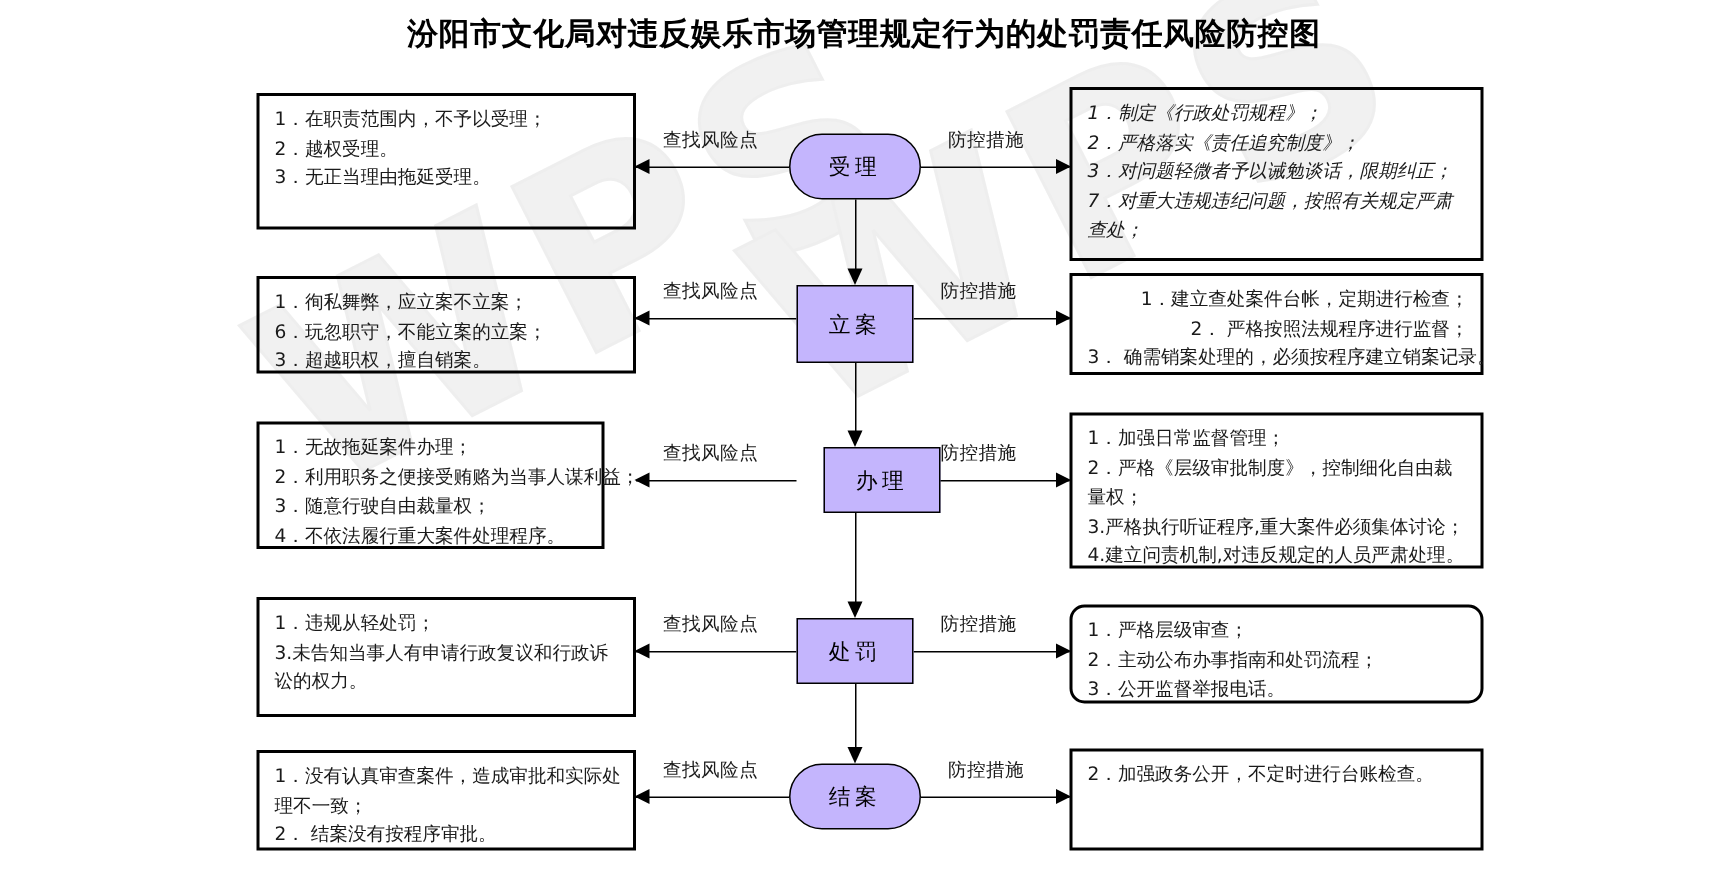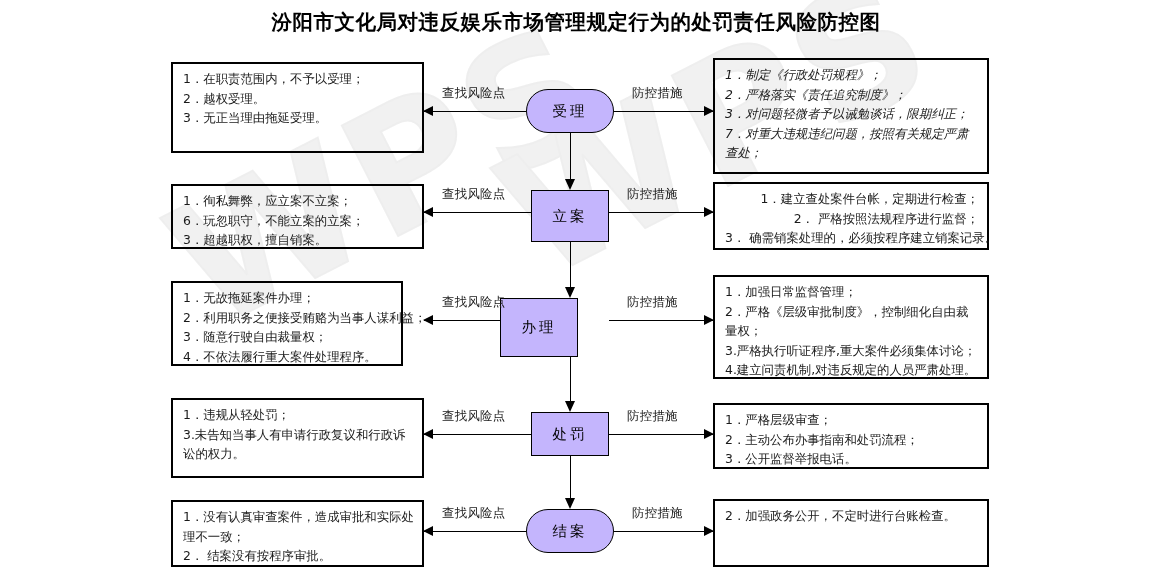--- a/index.html
+++ b/index.html
@@ -153,34 +153,34 @@
         <div class="ln">2．利用职务之便接受贿赂为当事人谋利益；</div>
         <div class="ln">3．随意行驶自由裁量权；</div>
         <div class="ln">4．不依法履行重大案件处理程序。</div>
       </div>
       <div class="box wrap" style="left:713px;top:275px;width:276px;height:104px;">
         <div class="ln">1．加强日常监督管理；</div>
         <div class="ln">2．严格《层级审批制度》，控制细化自由裁量权；</div>
         <div class="ln">3.严格执行听证程序,重大案件必须集体讨论；</div>
         <div class="ln">4.建立问责机制,对违反规定的人员严肃处理。</div>
       </div>
-      <div class="node" style="left:500px;top:298px;width:78px;height:59px;">办理</div>
+      <div class="node" style="left:549px;top:298px;width:78px;height:44px;">办理</div>
       <div class="hline" style="left:424px;top:320px;width:107px;"></div>
       <div class="arrow left" style="left:423px;top:315px;"></div>
       <div class="clabel" style="left:442px;top:294px;">查找风险点</div>
       <div class="hline" style="left:609px;top:320px;width:104px;"></div>
       <div class="arrow right" style="left:704px;top:315px;"></div>
       <div class="clabel" style="left:627px;top:294px;">防控措施</div>
       <div class="vline" style="left:570px;top:342px;height:61px;"></div>
       <div class="arrow down" style="left:565px;top:401px;"></div>
       <div class="box wrap" style="left:171px;top:398px;width:253px;height:80px;">
         <div class="ln">1．违规从轻处罚；</div>
         <div class="ln">3.未告知当事人有申请行政复议和行政诉讼的权力。</div>
       </div>
-      <div class="box" style="left:713px;top:403px;width:276px;height:66px;">
+      <div class="box" style="left:713px;top:403px;width:276px;height:66px;border-radius:10px;">
         <div class="ln">1．严格层级审查；</div>
         <div class="ln">2．主动公布办事指南和处罚流程；</div>
         <div class="ln">3．公开监督举报电话。</div>
       </div>
       <div class="node" style="left:531px;top:412px;width:78px;height:44px;">处罚</div>
       <div class="hline" style="left:424px;top:434px;width:107px;"></div>
       <div class="arrow left" style="left:423px;top:429px;"></div>
       <div class="clabel" style="left:442px;top:408px;">查找风险点</div>
       <div class="hline" style="left:609px;top:434px;width:104px;"></div>
       <div class="arrow right" style="left:704px;top:429px;"></div>

